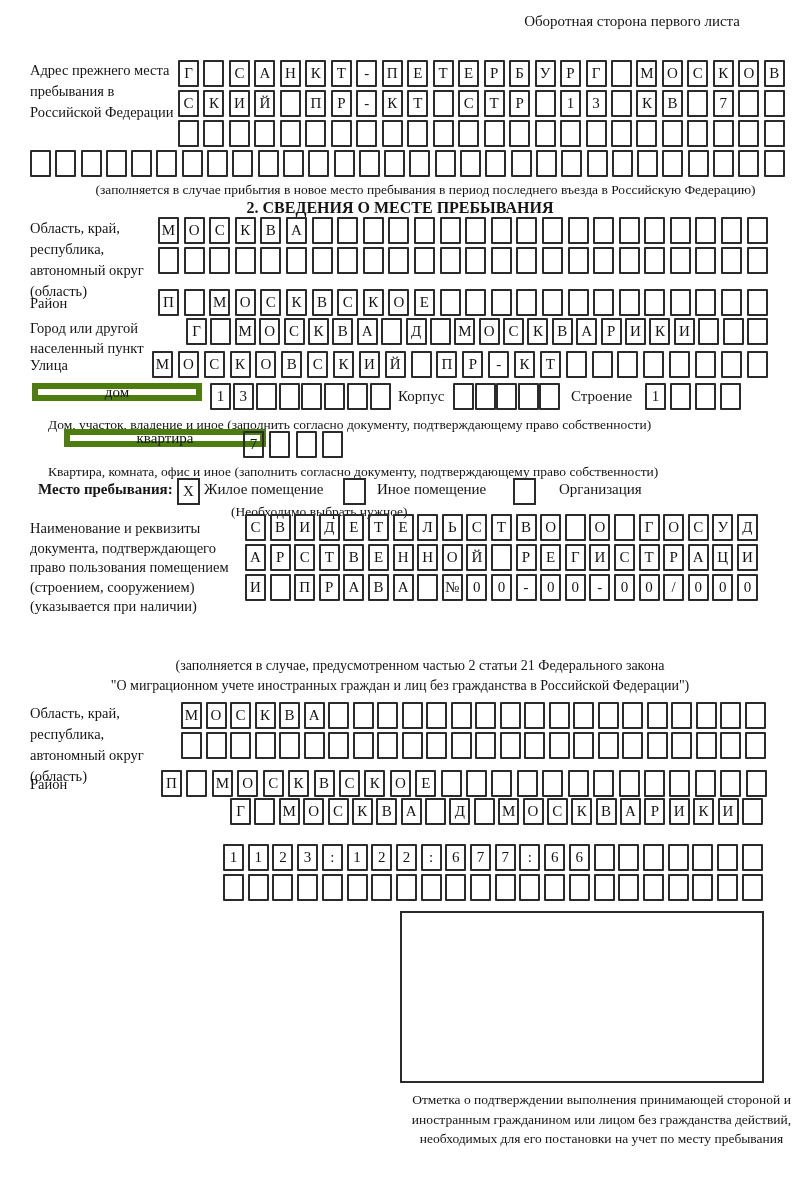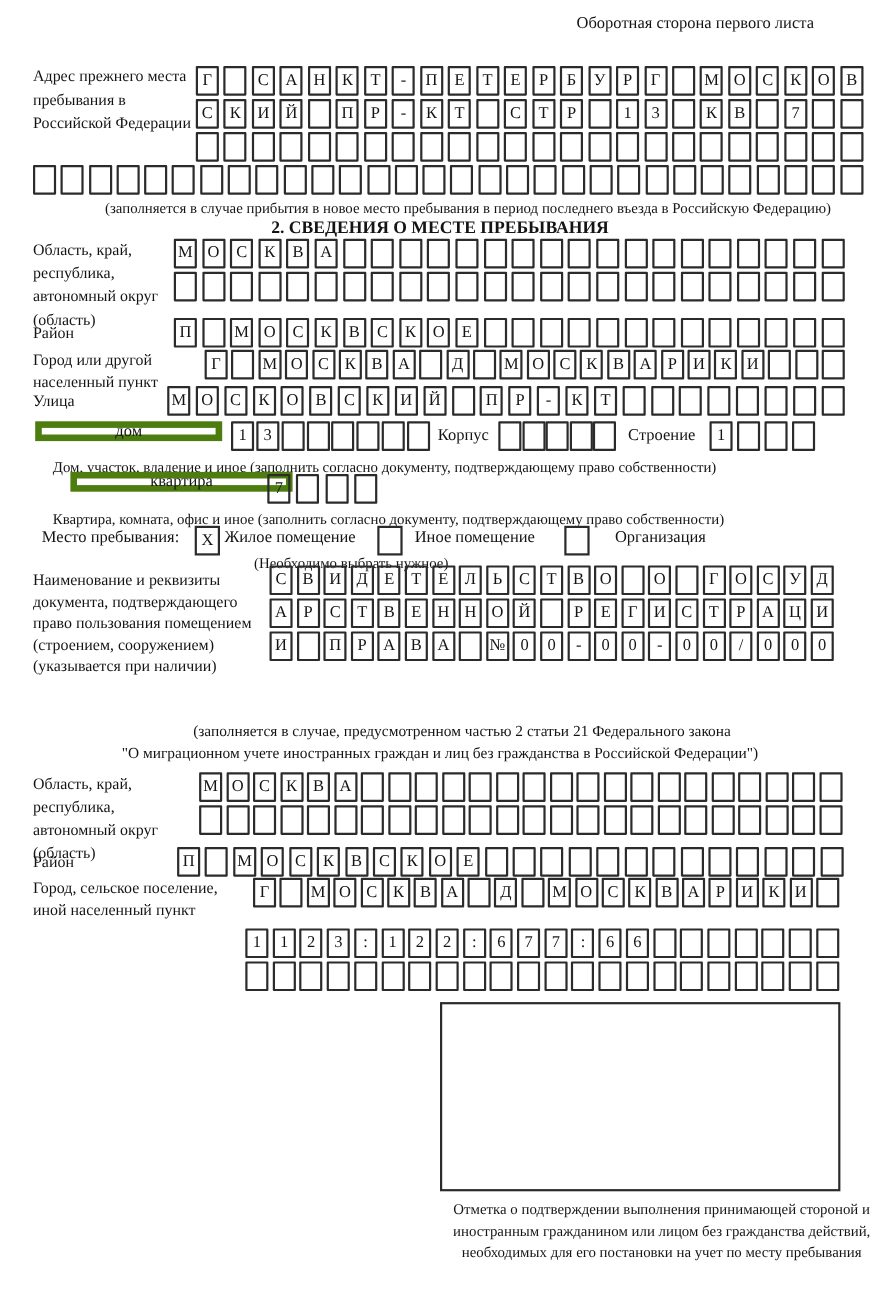--- a/index.html
+++ b/index.html
@@ -321,21 +321,21 @@
 
   <div class="abs bigbox" style="left:32px; top:429px; width:202px;margin-left:32px;">квартира</div>
   <div class="abs boxrow" style="left:243px; top:431px; width:100px;">
       <span class="cell">7</span>
       <span class="cell"></span>
       <span class="cell"></span>
       <span class="cell"></span>
     </div>
   <div class="abs note" style="left:30px; top:463px;">Квартира, комната, офис и иное (заполнить согласно документу, подтверждающему право собственности)</div>
 
-  <div class="abs" style="left:38px; top:481px; font-size:15px;">Место пребывания:</div>
+  <div class="abs" style="left:38px; top:481px; font-size:15px;font-weight:bold;">Место пребывания:</div>
   <div class="abs chk" style="left:177px; top:478px;">X</div>
   <div class="abs" style="left:204px; top:481px; font-size:15px;">Жилое помещение</div>
   <div class="abs chk" style="left:343px; top:478px;"></div>
   <div class="abs" style="left:377px; top:481px; font-size:15px;">Иное помещение</div>
   <div class="abs chk" style="left:513px; top:478px;"></div>
   <div class="abs" style="left:559px; top:481px; font-size:15px;">Организация</div>
   <div class="abs note" style="left:213px; top:503px;">(Необходимо выбрать нужное)</div>
 
   <div class="abs lbl" style="left:30px; top:519px; width:220px; line-height:19.5px;">Наименование и реквизиты документа, подтверждающего право пользования помещением (строением, сооружением) (указывается при наличии)</div>
   <div class="abs boxrow" style="left:245px; top:514px; width:513px;">
@@ -486,21 +486,20 @@
       <span class="cell"></span>
       <span class="cell"></span>
       <span class="cell"></span>
       <span class="cell"></span>
       <span class="cell"></span>
       <span class="cell"></span>
       <span class="cell"></span>
       <span class="cell"></span>
     </div>
 
-  <div class="abs lbl" style="left:30px; top:798px; width:198px; line-height:20px;">Город, сельское поселение, иной населенный пункт</div>
   <div class="abs boxrow" style="left:230px; top:798px; width:533px;">
       <span class="cell">Г</span>
       <span class="cell"></span>
       <span class="cell">М</span>
       <span class="cell">О</span>
       <span class="cell">С</span>
       <span class="cell">К</span>
       <span class="cell">В</span>
       <span class="cell">А</span>
       <span class="cell"></span>

